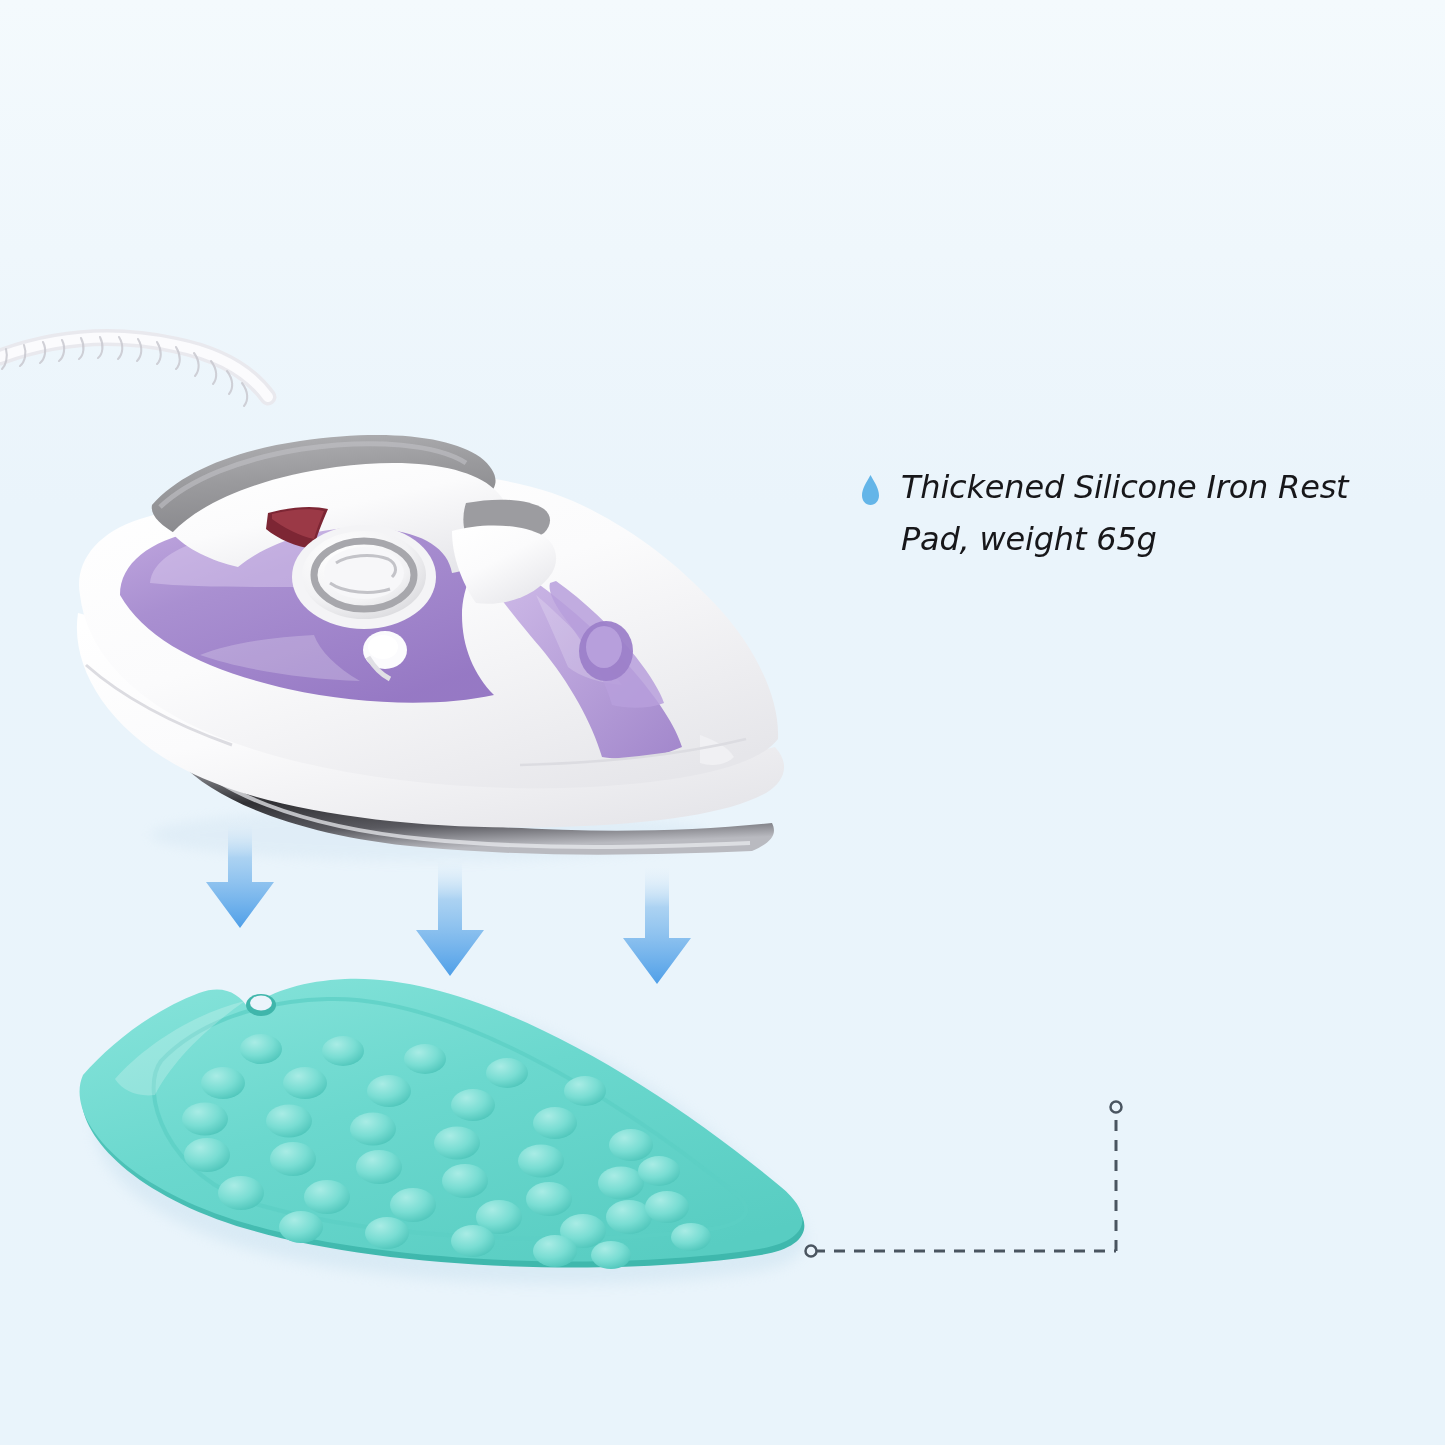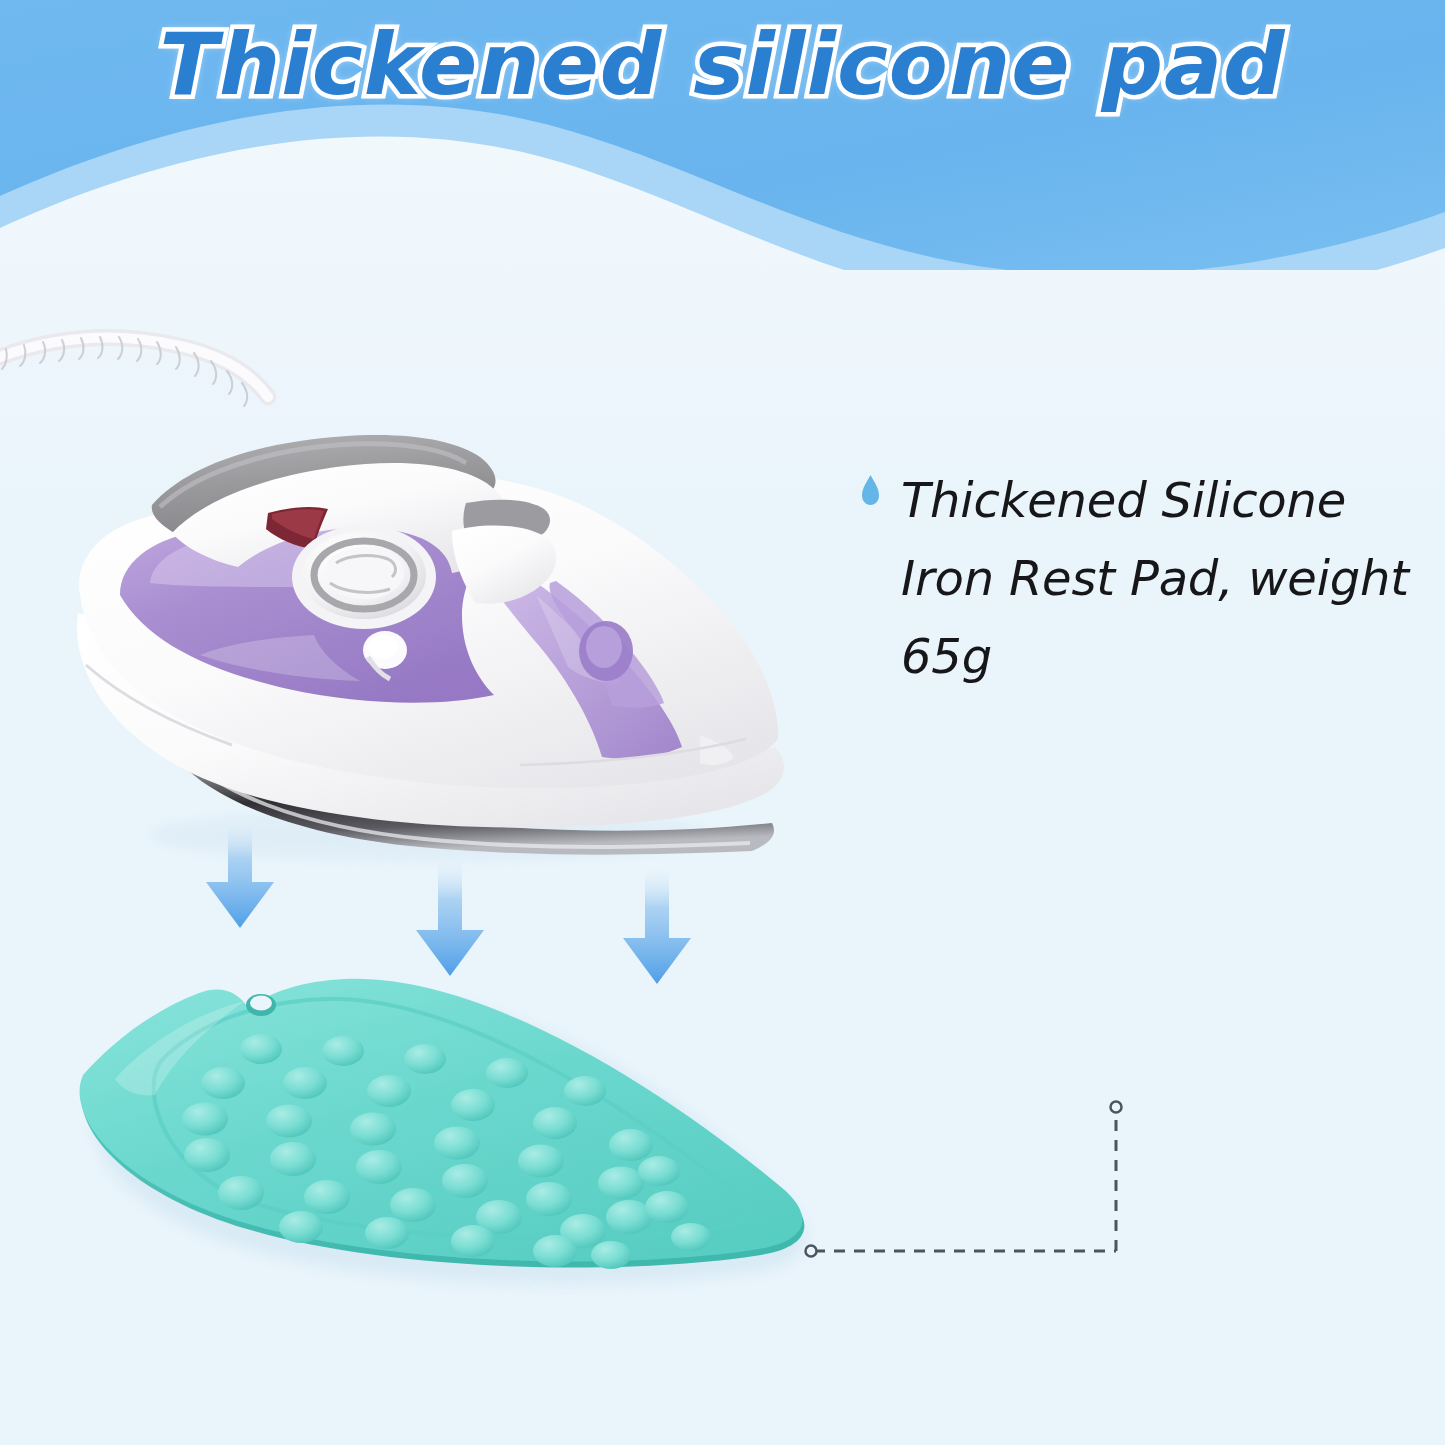--- a/index.html
+++ b/index.html
@@ -108,58 +108,34 @@
   .bullet-icon {
     flex: 0 0 auto;
     width: 17px;
     height: 30px;
     margin-top: 13px;
     margin-right: 22px;
   }
   .feature-text {
     font-family: "DejaVu Sans", sans-serif;
     font-style: italic;
-    font-size: 48px;
+    font-size: 32px;
     line-height: 1.62;
     color: #17171a;
     letter-spacing: -0.2px;
     max-width: 520px;
   }
 </style>
 </head>
 <body>
 
 <div id="stage">
 
   <div class="bg-base"></div>
 
-  <div class="header-banner">
-    <svg width="1445" height="270" viewBox="0 0 1445 270" xmlns="http://www.w3.org/2000/svg">
-      <defs>
-        <linearGradient id="bannerGrad" x1="0" y1="0" x2="1" y2="1">
-          <stop offset="0%" stop-color="#6fb8f0"></stop>
-          <stop offset="60%" stop-color="#69b4ee"></stop>
-          <stop offset="100%" stop-color="#79bff1"></stop>
-        </linearGradient>
-      </defs>
-
-      <path d="M0,0 L1445,0 L1445,248
-               C1300,300 1120,330 960,300
-               C800,270 700,205 560,162
-               C420,120 230,122 0,228 Z" fill="#a9d5f6"></path>
-
-      <path d="M0,0 L1445,0 L1445,212
-               C1290,268 1110,292 955,262
-               C800,232 700,168 560,128
-               C420,88 230,92 0,196 Z" fill="url(#bannerGrad)"></path>
-    </svg>
-    <div class="title-wrap">
-      <span class="title-text">Thickened silicone pad</span>
-    </div>
-  </div>
 
   <div class="iron-layer">
     <svg width="800" height="600" viewBox="0 0 800 600" xmlns="http://www.w3.org/2000/svg">
       <defs>
         <linearGradient id="ironBody" x1="0.1" y1="0" x2="0.8" y2="1">
           <stop offset="0%" stop-color="#ffffff"></stop>
           <stop offset="45%" stop-color="#fbfbfc"></stop>
           <stop offset="100%" stop-color="#e6e6ea"></stop>
         </linearGradient>
         <linearGradient id="tankGrad" x1="0" y1="0" x2="0.7" y2="1">

